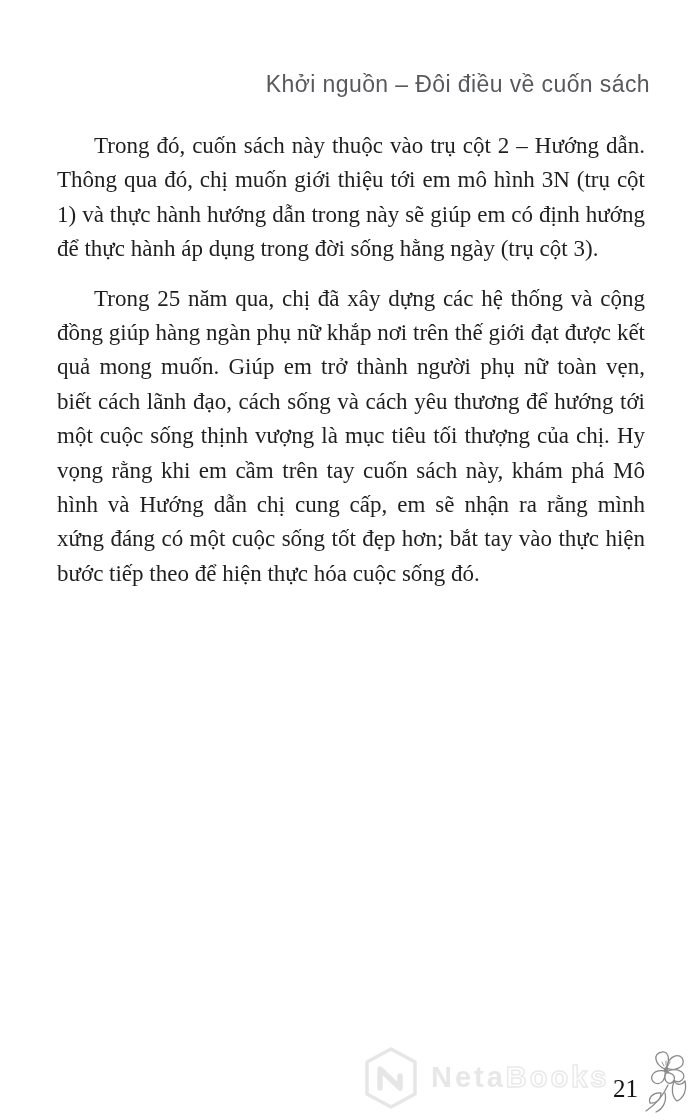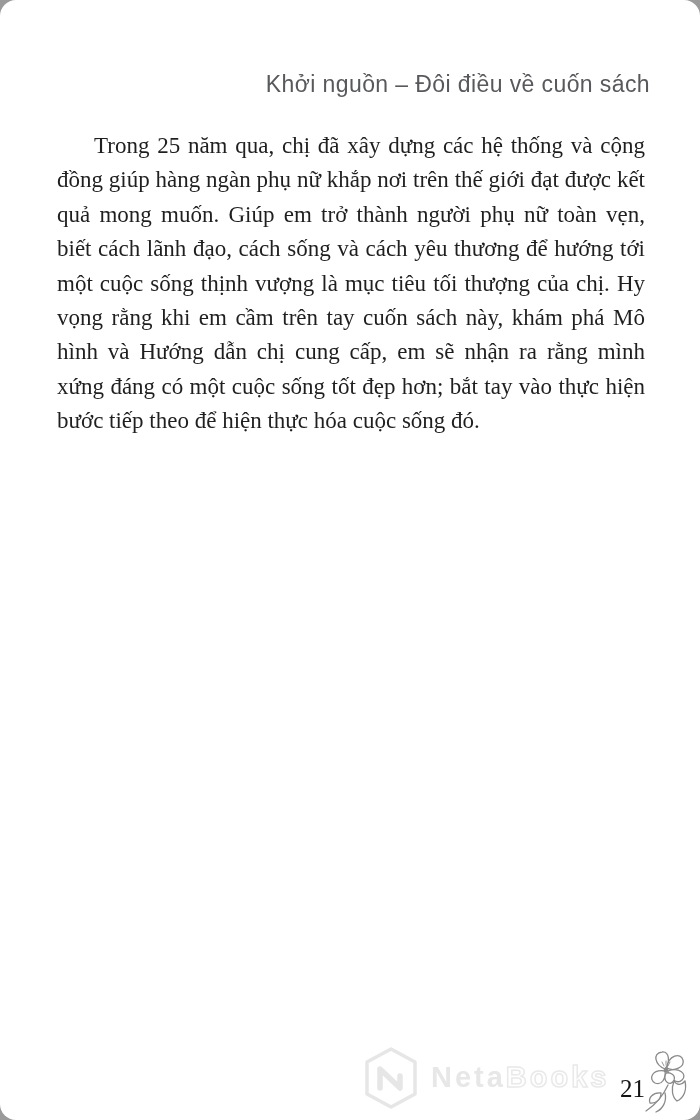--- a/index.html
+++ b/index.html
@@ -2,21 +2,20 @@
 <html><head>
 <meta charset="utf-8">
 <style>
   html,body{margin:0;padding:0;background:#9a9a9a;}
   .page{
     position:relative;
     width:700px;height:1120px;
     background:#ffffff;
     overflow:hidden;
     font-family:"Liberation Serif","DejaVu Serif",serif;
-    border-radius:16px;
   }
   .running-head{
     position:absolute;
     top:70px;right:50px;
     font-family:"Liberation Sans","DejaVu Sans",sans-serif;
     font-size:23px;line-height:28px;
     letter-spacing:0.4px;
     color:#58595c;
     white-space:nowrap;
   }
@@ -52,33 +51,33 @@
   .wm-text .solid{color:#e7e7e7;}
   .wm-text .outline{
     color:#ffffff;
     -webkit-text-stroke:1.5px #e9e9e9;
   }
   .flower{
     position:absolute;left:637px;top:1048px;
   }
   .page-number{
     position:absolute;left:613px;top:1074px;width:32px;
-    text-align:right;
     font-size:25px;line-height:30px;
     color:#141414;
   }
 </style>
 </head>
 <body>
 
 <div class="page">
 
   <div class="running-head">Khởi nguồn – Đôi điều về cuốn sách</div>
 
   <div class="body-text">
+    <p>Trong đó, cuốn sách này thuộc vào trụ cột 2 – Hướng dẫn. Thông qua đó, chị muốn giới thiệu tới em mô hình 3N (trụ cột 1) và thực hành hướng dẫn trong này sẽ giúp em có định hướng để thực hành áp dụng trong đời sống hằng ngày (trụ cột 3).</p>
     <p>Trong 25 năm qua, chị đã xây dựng các hệ thống và cộng đồng giúp hàng ngàn phụ nữ khắp nơi trên thế giới đạt được kết quả mong muốn. Giúp em trở thành người phụ nữ toàn vẹn, biết cách lãnh đạo, cách sống và cách yêu thương để hướng tới một cuộc sống thịnh vượng là mục tiêu tối thượng của chị. Hy vọng rằng khi em cầm trên tay cuốn sách này, khám phá Mô hình và Hướng dẫn chị cung cấp, em sẽ nhận ra rằng mình xứng đáng có một cuộc sống tốt đẹp hơn; bắt tay vào thực hiện bước tiếp theo để hiện thực hóa cuộc sống đó.</p>
   </div>
 
   <div class="watermark">
 
     <svg class="wm-logo" width="58" height="64" viewBox="0 0 58 64">
       <path d="M29 3 L53 16 L53 48 L29 61 L5 48 L5 16 Z" fill="#ffffff" stroke="#e6e6e6" stroke-width="3.5" stroke-linejoin="round"></path>
       <path d="M18 42 L18 23 L38 42 L38 30" fill="none" stroke="#e6e6e6" stroke-width="5.5" stroke-linecap="round" stroke-linejoin="round"></path>
     </svg>
 

